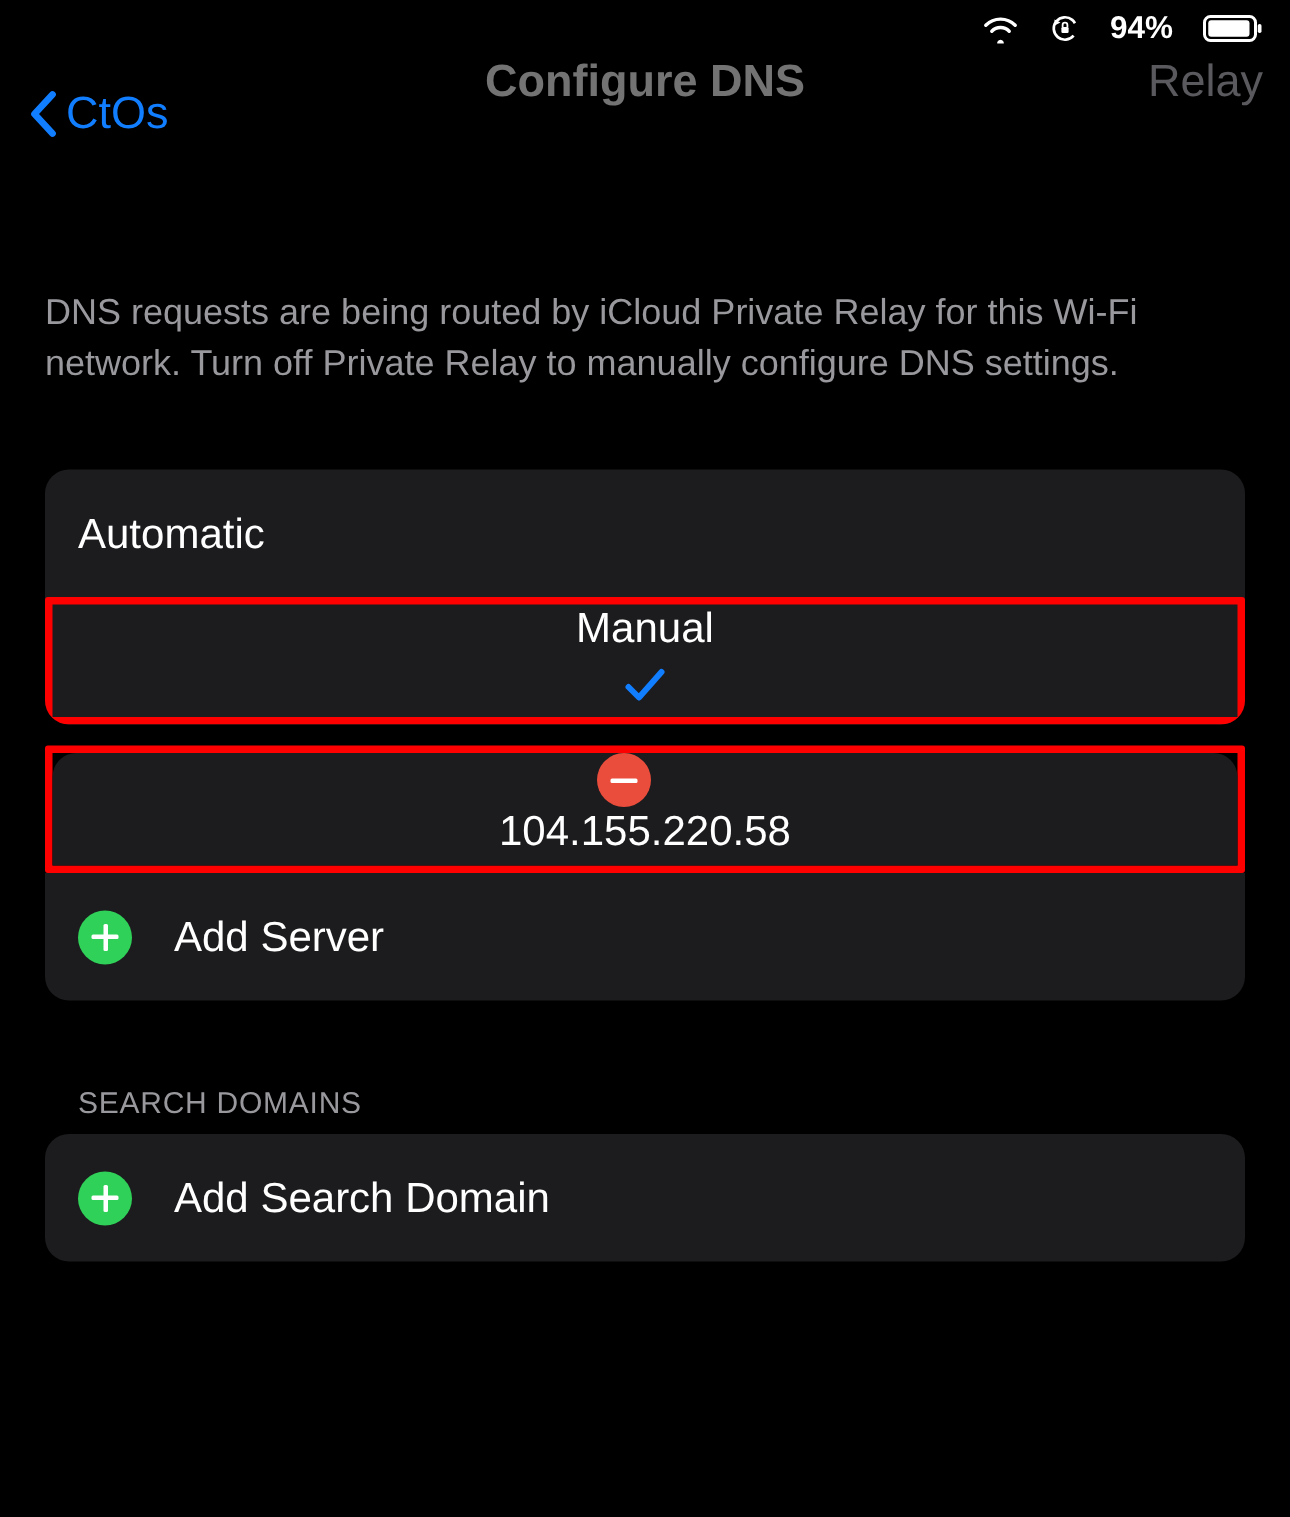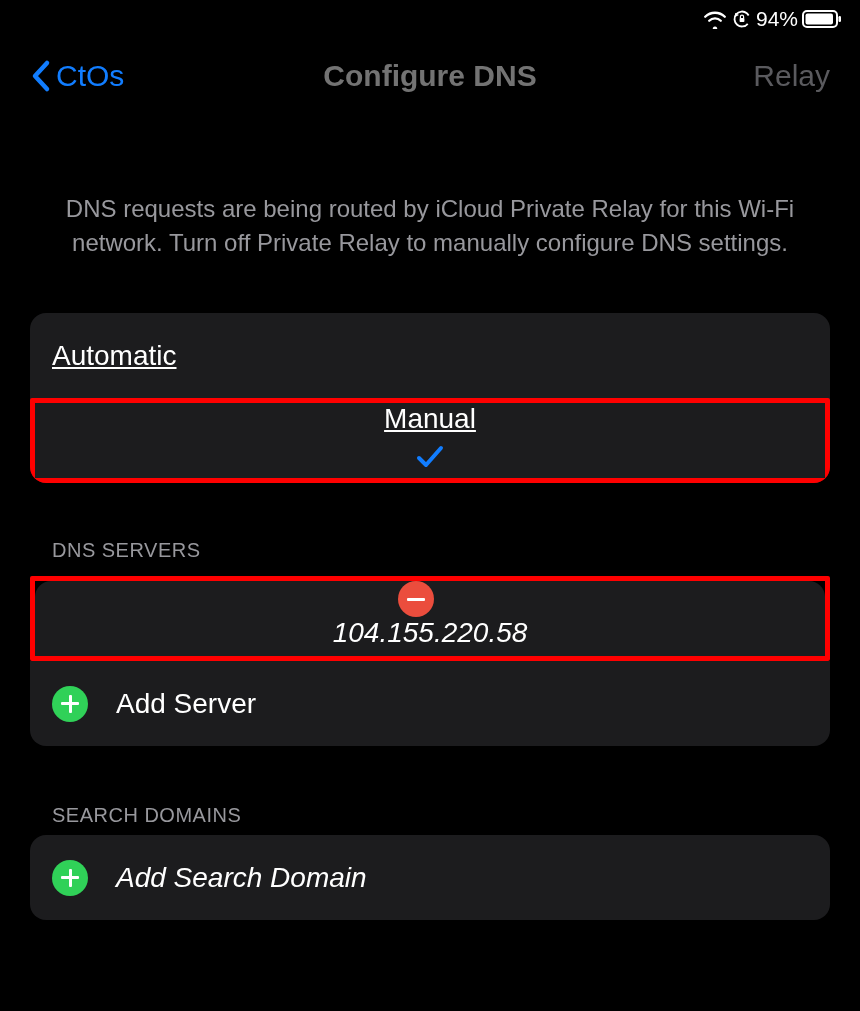--- a/index.html
+++ b/index.html
@@ -12,36 +12,35 @@
     overflow: hidden;
   }
 
   
   .status-bar {
     height: 38px;
     display: flex;
     justify-content: flex-end;
     align-items: center;
     padding: 0 18px;
-    gap: 4px;
+    gap: 20px;
     font-size: 21px;
-    font-weight: 400;
+    font-weight: 700;
   }
   .status-bar .wifi-icon,
   .status-bar .lock-icon,
   .status-bar .battery-icon { display: inline-flex; align-items: center; }
   .status-bar svg { display: block; }
 
   
   .nav-bar {
     height: 76px;
     display: flex;
-    align-items: center;
     justify-content: space-between;
-    padding: 0 30px;
+    padding: 0 18px;
   }
   .back-wrap {
     display: flex;
     align-items: center;
     gap: 4px;
     color: #117dff;
     font-size: 30px;
     font-weight: 400;
     cursor: pointer;
   }
@@ -62,21 +61,20 @@
   }
 
   
   .content { padding: 0 30px; }
 
   .info-text {
     margin-top: 78px;
     font-size: 24px;
     line-height: 1.4;
     color: #98989d;
-    text-align: center;
   }
 
   .group {
     margin-top: 38px;
     background: #1c1c1e;
     border-radius: 16px;
     overflow: hidden;
   }
   .group.servers   { margin-top: 8px; }
   .group.domains   { margin-top: 8px; }
@@ -128,21 +126,21 @@
   }
   .circle-btn .bar-v {
     position: absolute;
     width: 3px; height: 18px; background: #fff; border-radius: 1px;
   }
   .circle-plus { position: relative; }
 
   .row.with-icon .label { margin-left: 0; }
 
   
-  .after-header { margin-top: 14px; font-style: italic; }
+  .after-header { margin-top: 14px; }
 
 </style>
 </head>
 <body>
 
 <div class="status-bar">
   <span class="wifi-icon">
     <svg width="26" height="20" viewBox="0 0 26 20">
       <path d="M13 17.5 a2.2 2.2 0 1 0 0.001 0 Z" fill="#fff"></path>
       <path d="M7.2 11.8 a8.2 8.2 0 0 1 11.6 0" stroke="#fff" stroke-width="2.3" fill="none" stroke-linecap="round"></path>
@@ -177,38 +175,37 @@
     <span>CtOs</span>
   </div>
   <div class="nav-title">Configure DNS</div>
   <div class="save-btn">Relay</div>
 </div>
 
 <div class="content">
 
   <p class="info-text">DNS requests are being routed by iCloud Private Relay for this Wi-Fi network. Turn off Private Relay to manually configure DNS settings.</p>
 
-  <div class="group" style="margin-top:54px;text-decoration:underline;">
+  <div class="group" style="margin-top:54px;">
     <div class="row">
       <span class="label">Automatic</span>
     </div>
 
     <div class="highlight-wrap highlight">
       <div class="row">
         <span class="label">Manual</span>
         <span class="check">
           <svg width="30" height="28" viewBox="0 0 30 28">
             <polyline points="4,15 11,22 26,5" fill="none" stroke="#117dff" stroke-width="4" stroke-linecap="round" stroke-linejoin="round"></polyline>
           </svg>
         </span>
       </div>
     </div>
   </div>
 
-  <div class="section-header">DNS SERVERS</div>
 
   <div class="highlight-wrap highlight after-header">
     <div class="group servers" style="margin-top:0; border-radius:16px 16px 0 0;">
       <div class="row with-icon">
         <span class="circle-btn circle-minus">
           <span class="bar-h"></span>
         </span>
         <span class="label">104.155.220.58</span>
       </div>
     </div>

